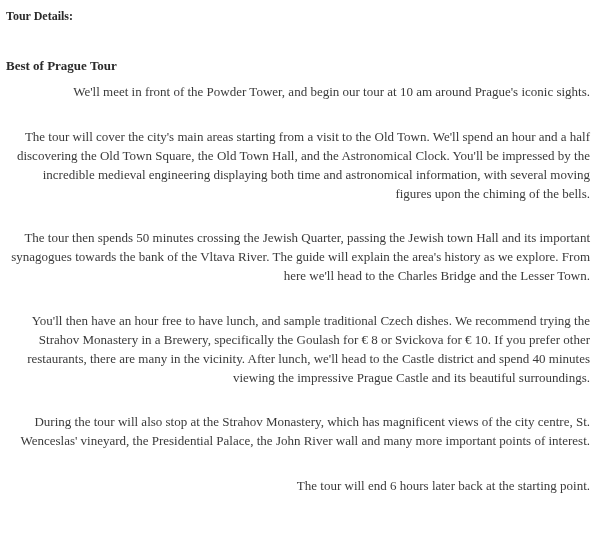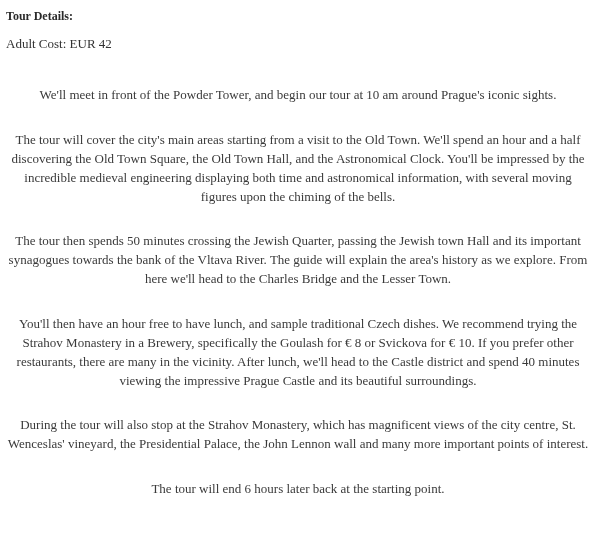--- a/index.html
+++ b/index.html
@@ -34,45 +34,45 @@
     height: 22px;
   }
   .section-title {
     font-weight: bold;
     color: #2a2a2a;
     margin: 0 0 7px 0;
     font-size: 13px;
   }
   .para {
     margin: 0 0 26px 0;
-    text-align: center;
+    text-align: right;
     color: #3a3a3a;
   }
   .para.last {
     margin-bottom: 0;
   }
 </style>
 </head>
 <body>
 
 <div class="page">
 
   <div class="heading">Tour Details:</div>
 
-  <div class="line">Adult Cost: EUR 42</div>
 
 
   <div class="spacer-lg"></div>
 
+  <div class="section-title">Best of Prague Tour</div>
 
   <div class="para">We'll meet in front of the Powder Tower, and begin our tour at 10 am around Prague's iconic sights.</div>
 
   <div class="para">The tour will cover the city's main areas starting from a visit to the Old Town. We'll spend an hour and a half discovering the Old Town Square, the Old Town Hall, and the Astronomical Clock. You'll be impressed by the incredible medieval engineering displaying both time and astronomical information, with several moving figures upon the chiming of the bells.</div>
 
   <div class="para">The tour then spends 50 minutes crossing the Jewish Quarter, passing the Jewish town Hall and its important synagogues towards the bank of the Vltava River. The guide will explain the area's history as we explore. From here we'll head to the Charles Bridge and the Lesser Town.</div>
 
   <div class="para">You'll then have an hour free to have lunch, and sample traditional Czech dishes. We recommend trying the Strahov Monastery in a Brewery, specifically the Goulash for € 8 or Svickova for € 10. If you prefer other restaurants, there are many in the vicinity. After lunch, we'll head to the Castle district and spend 40 minutes viewing the impressive Prague Castle and its beautiful surroundings.</div>
 
-  <div class="para">During the tour will also stop at the Strahov Monastery, which has magnificent views of the city centre,  St. Wenceslas' vineyard, the Presidential Palace, the John Lennon wall and many more important points of interest.</div>
+  <div class="para">During the tour will also stop at the Strahov Monastery, which has magnificent views of the city centre,  St. Wenceslas' vineyard, the Presidential Palace, the John River wall and many more important points of interest.</div>
 
   <div class="para last">The tour will end 6 hours later back at the starting point.</div>
 
 </div>
 
 </body></html>

